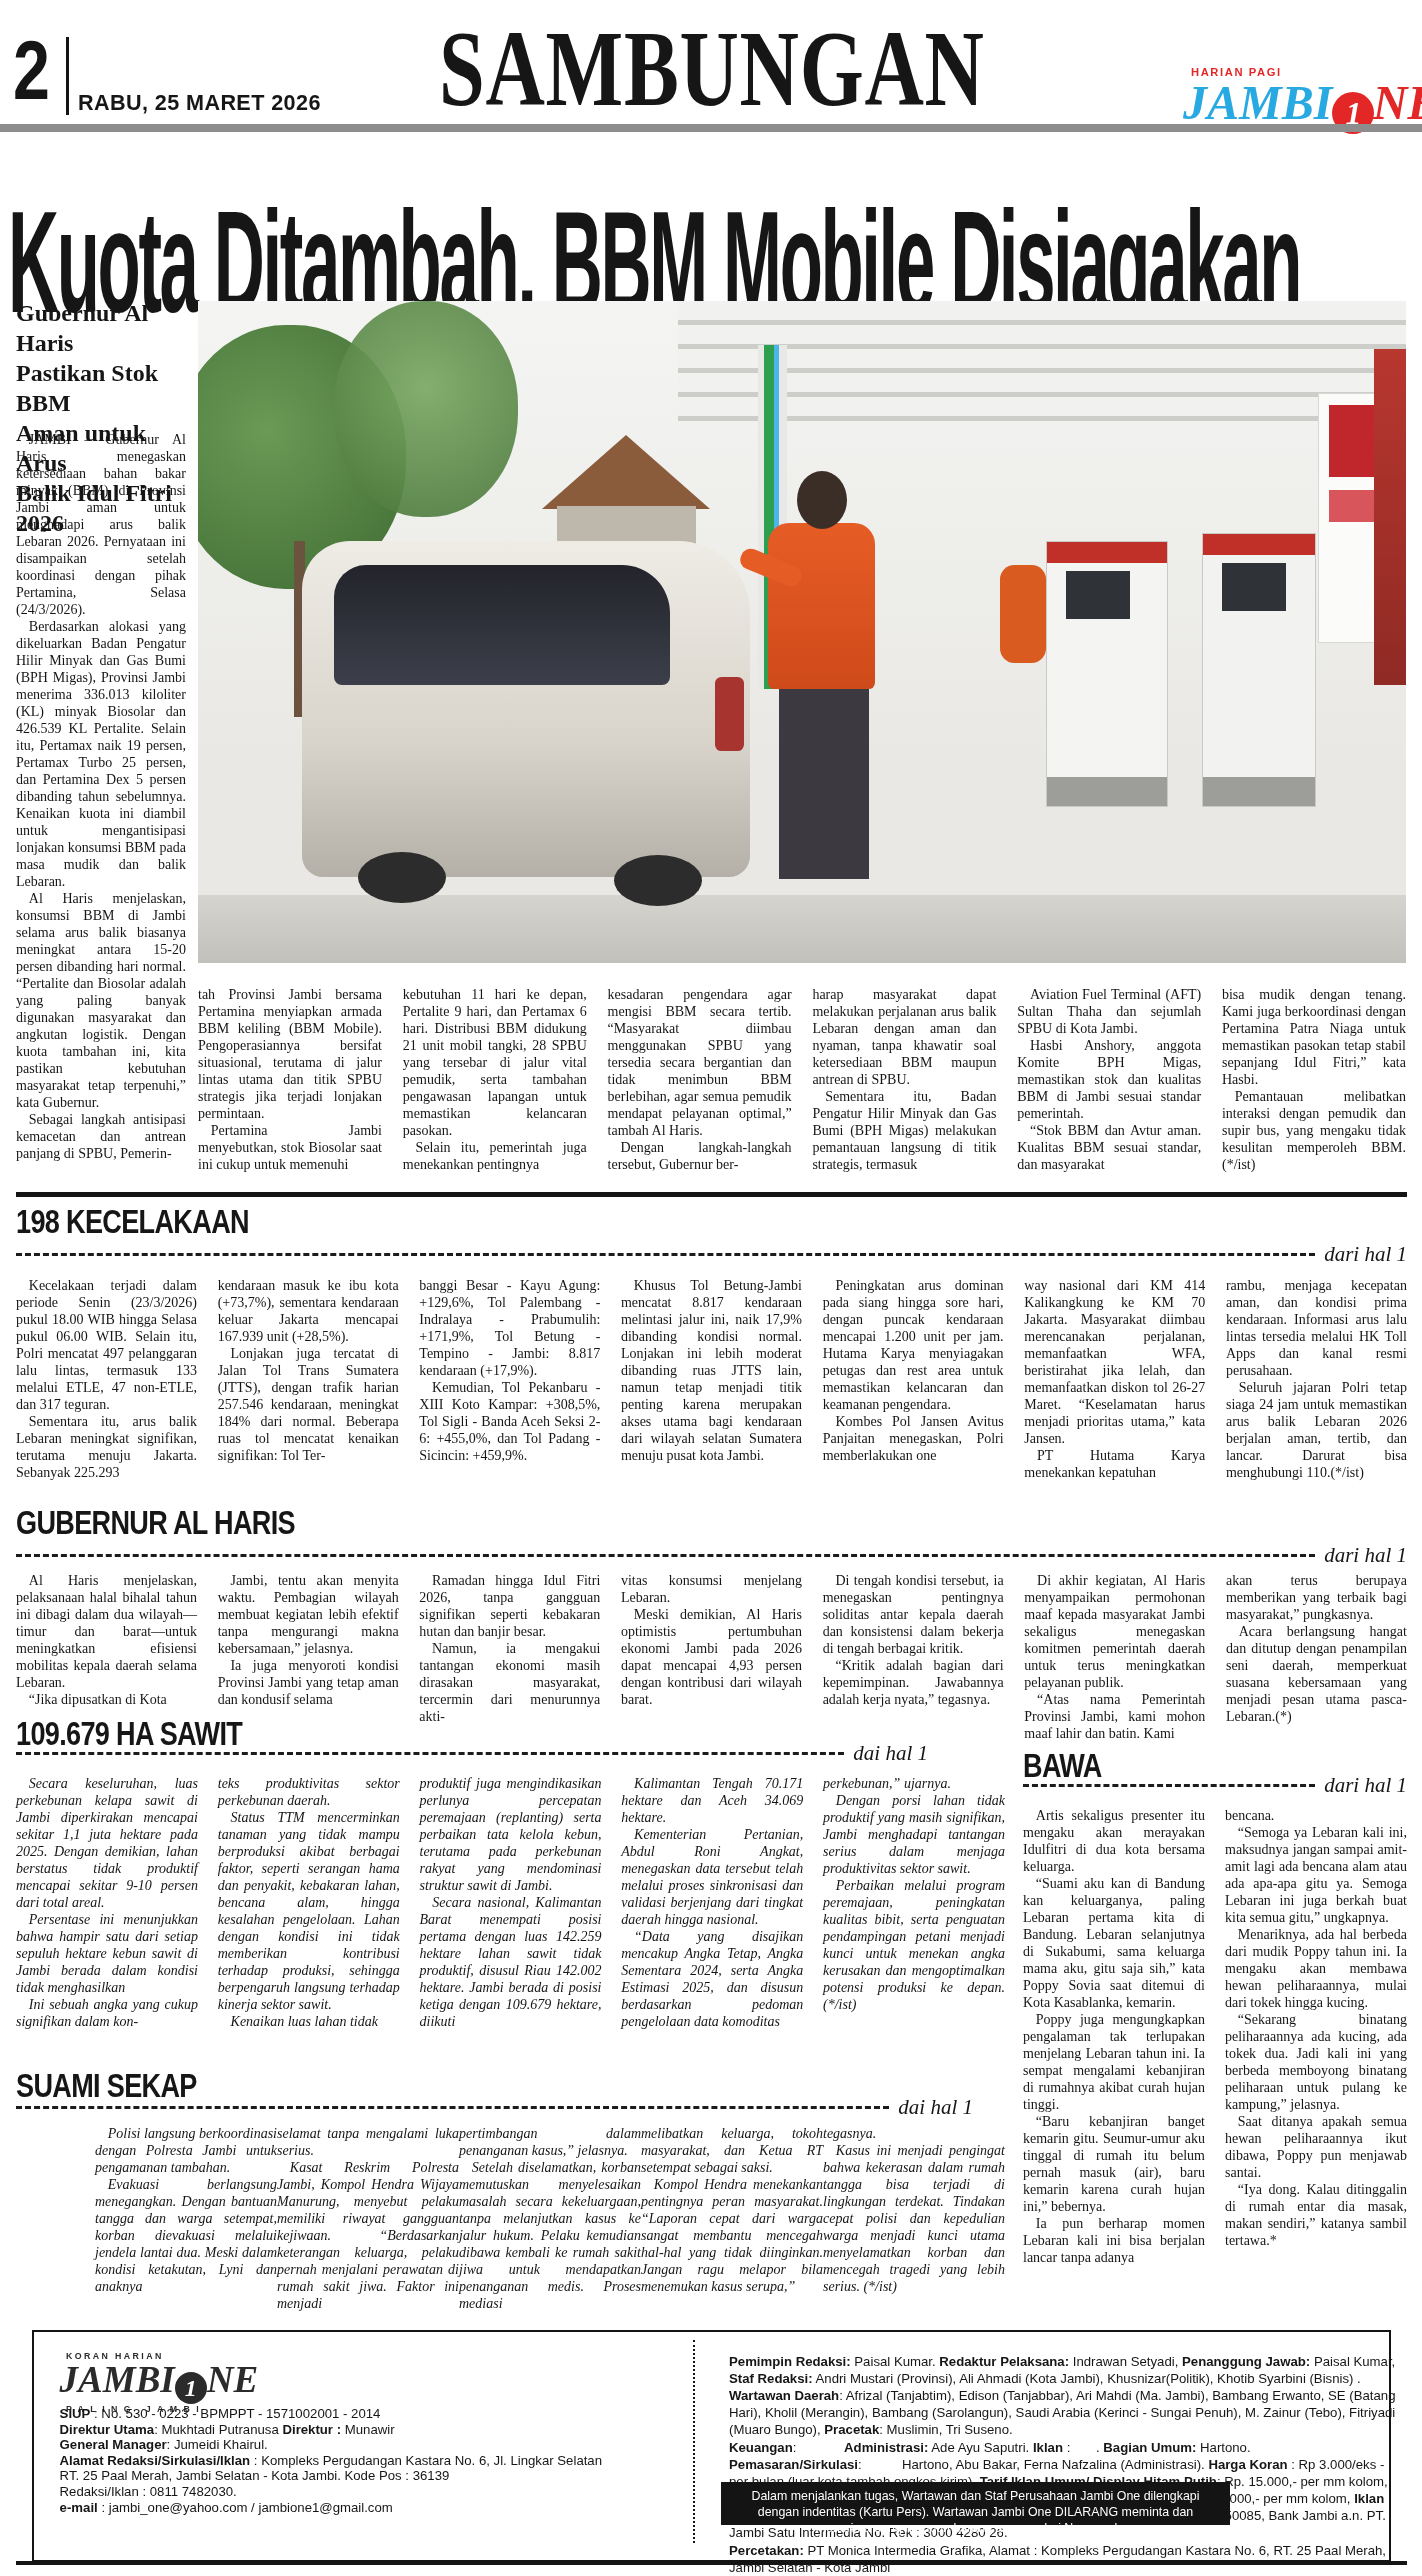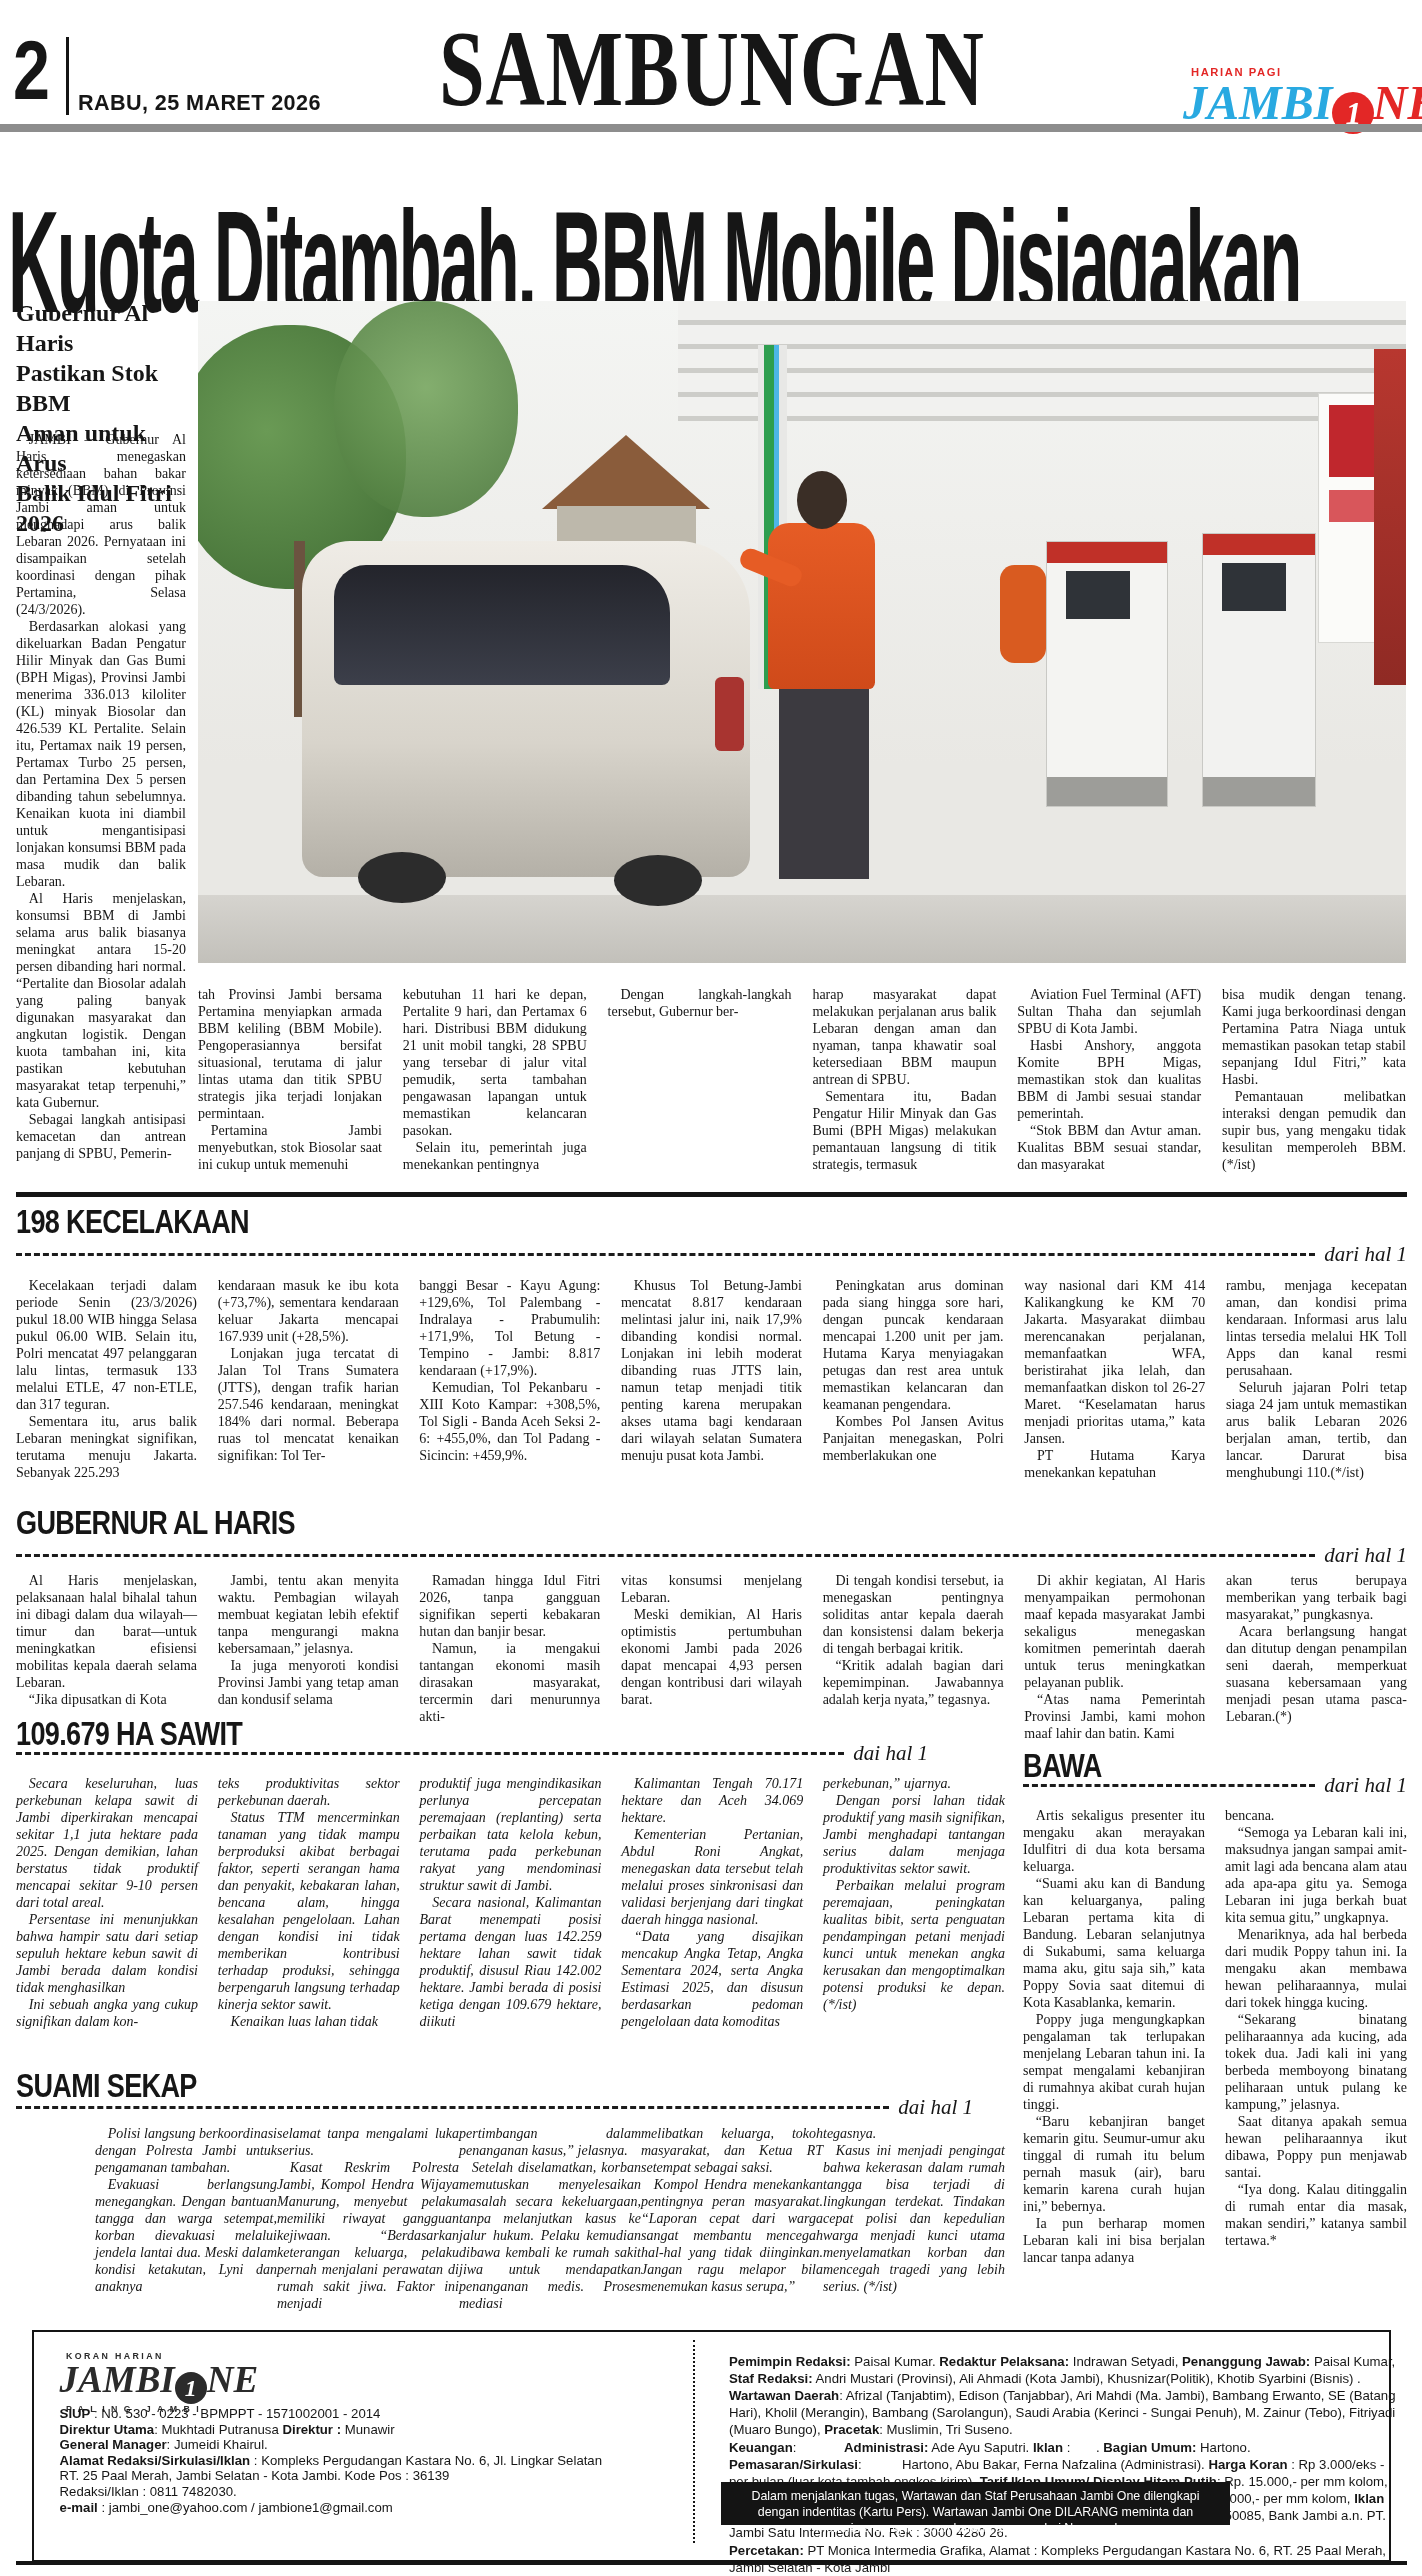--- a/index.html
+++ b/index.html
@@ -165,20 +165,21 @@
   <div class="colrow leadcols bt">
     <div class="col">
         <p class="para cont">tah Provinsi Jambi bersama Pertamina menyiapkan armada BBM keliling (BBM Mobile). Pengoperasiannya bersifat situasional, terutama di jalur lintas utama dan titik SPBU strategis jika terjadi lonjakan permintaan.</p>
         <p class="para">Pertamina Jambi menyebutkan, stok Biosolar saat ini cukup untuk memenuhi</p>
       </div>
     <div class="col">
         <p class="para cont">kebutuhan 11 hari ke depan, Pertalite 9 hari, dan Pertamax 6 hari. Distribusi BBM didukung 21 unit mobil tangki, 28 SPBU yang tersebar di jalur vital pemudik, serta tambahan pengawasan lapangan untuk memastikan kelancaran pasokan.</p>
         <p class="para">Selain itu, pemerintah juga menekankan pentingnya</p>
       </div>
     <div class="col">
+        <p class="para cont">kesadaran pengendara agar mengisi BBM secara tertib. “Masyarakat diimbau menggunakan SPBU yang tersedia secara bergantian dan tidak menimbun BBM berlebihan, agar semua pemudik mendapat pelayanan optimal,” tambah Al Haris.</p>
         <p class="para">Dengan langkah-langkah tersebut, Gubernur ber-</p>
       </div>
     <div class="col">
         <p class="para cont">harap masyarakat dapat melakukan perjalanan arus balik Lebaran dengan aman dan nyaman, tanpa khawatir soal ketersediaan BBM maupun antrean di SPBU.</p>
         <p class="para">Sementara itu, Badan Pengatur Hilir Minyak dan Gas Bumi (BPH Migas) melakukan pemantauan langsung di titik strategis, termasuk</p>
       </div>
     <div class="col">
         <p class="para">Aviation Fuel Terminal (AFT) Sultan Thaha dan sejumlah SPBU di Kota Jambi.</p>
         <p class="para">Hasbi Anshory, anggota Komite BPH Migas, memastikan stok dan kualitas BBM di Jambi sesuai standar pemerintah.</p>
         <p class="para">“Stok BBM dan Avtur aman. Kualitas BBM sesuai standar, dan masyarakat</p>

